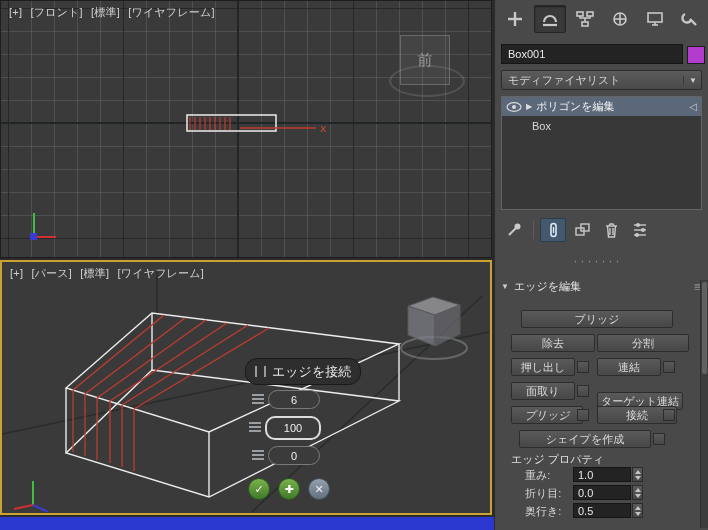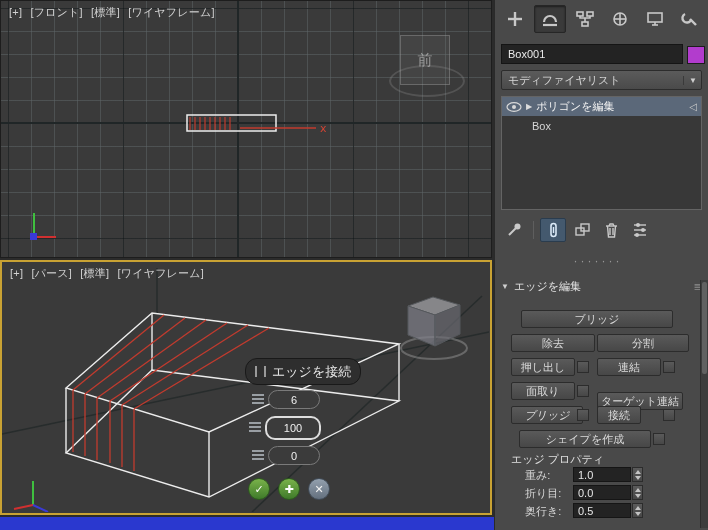--- a/index.html
+++ b/index.html
@@ -367,21 +367,21 @@
     <div class="sbox" style="left:82px;top:361px;"></div>
     <div class="btn" style="left:102px;top:358px;width:64px;">連結</div>
     <div class="sbox" style="left:168px;top:361px;"></div>
 
     <div class="btn" style="left:16px;top:382px;width:64px;">面取り</div>
     <div class="sbox" style="left:82px;top:385px;"></div>
     <div class="btn" style="left:102px;top:382px;width:86px;margin-top:10px;">ターゲット連結</div>
 
     <div class="btn" style="left:16px;top:406px;width:72px;font-style:italic;">ブリッジ</div>
     <div class="sbox" style="left:82px;top:409px;"></div>
-    <div class="btn" style="left:102px;top:406px;width:44px;">接続</div>
+    <div class="btn" style="left:102px;top:406px;width:80px;">接続</div>
     <div class="sbox" style="left:168px;top:409px;"></div>
 
     <div class="btn" style="left:24px;top:430px;width:132px;">シェイプを作成</div>
     <div class="sbox" style="left:158px;top:433px;"></div>
 
     <div class="ptitle">エッジ プロパティ</div>
 
     <span class="srow-lbl" style="top:468px;">重み:</span>
     <div class="sfield" style="top:467px;">
       <span>1.0</span>

